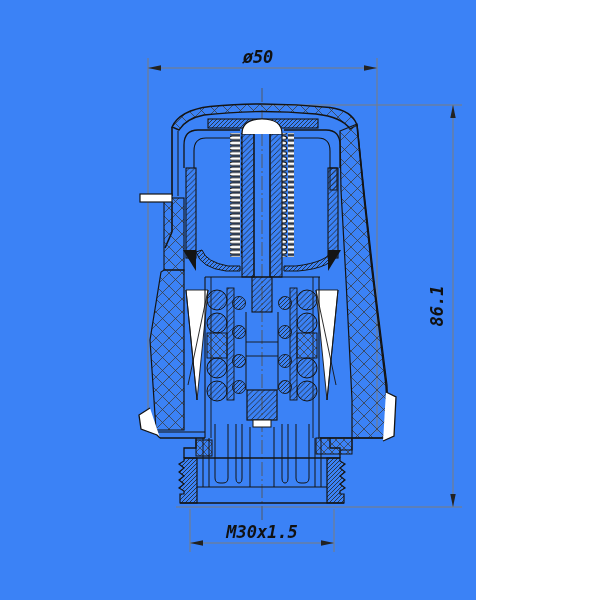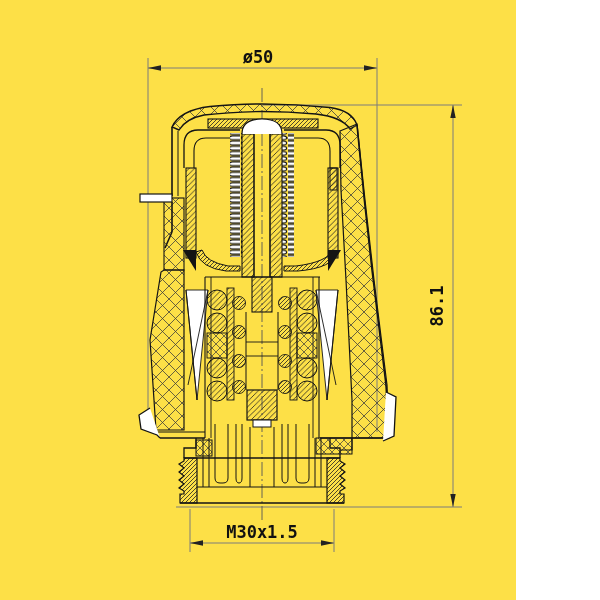--- a/index.html
+++ b/index.html
@@ -1,16 +1,16 @@
 <!DOCTYPE html>
 <html><head>
 <meta charset="utf-8">
 <style>
   html,body{margin:0;padding:0;background:#ffffff;width:600px;height:600px;overflow:hidden;}
-  .stage{position:relative;width:516px;height:600px;background:#fde047;}
+  .stage{position:relative;width:476px;height:600px;background:#3b82f6;font-style:italic;}
   svg{position:absolute;left:0;top:0;}
   text.dim{font-family:"DejaVu Sans Mono","Liberation Mono",monospace;font-weight:bold;font-size:17px;fill:#111111;letter-spacing:0px;}
 </style>
 </head>
 <body>
 
 <div class="stage">
 <svg width="600" height="600" viewBox="0 0 600 600">
   <defs>
     <pattern id="hx" width="13" height="13" patternUnits="userSpaceOnUse">

